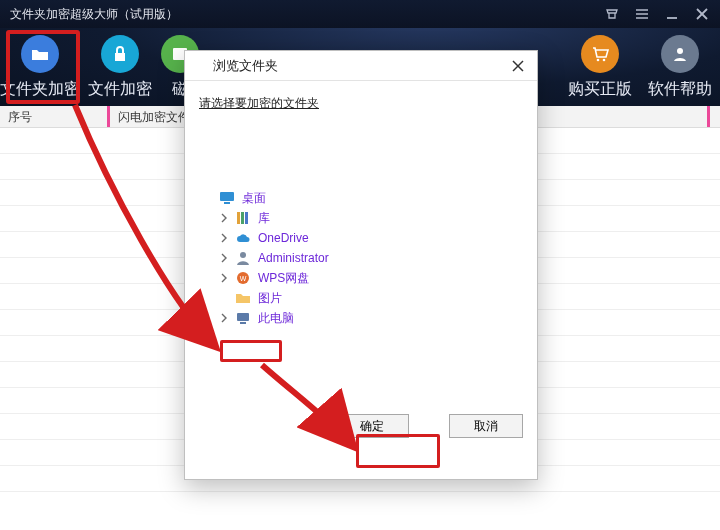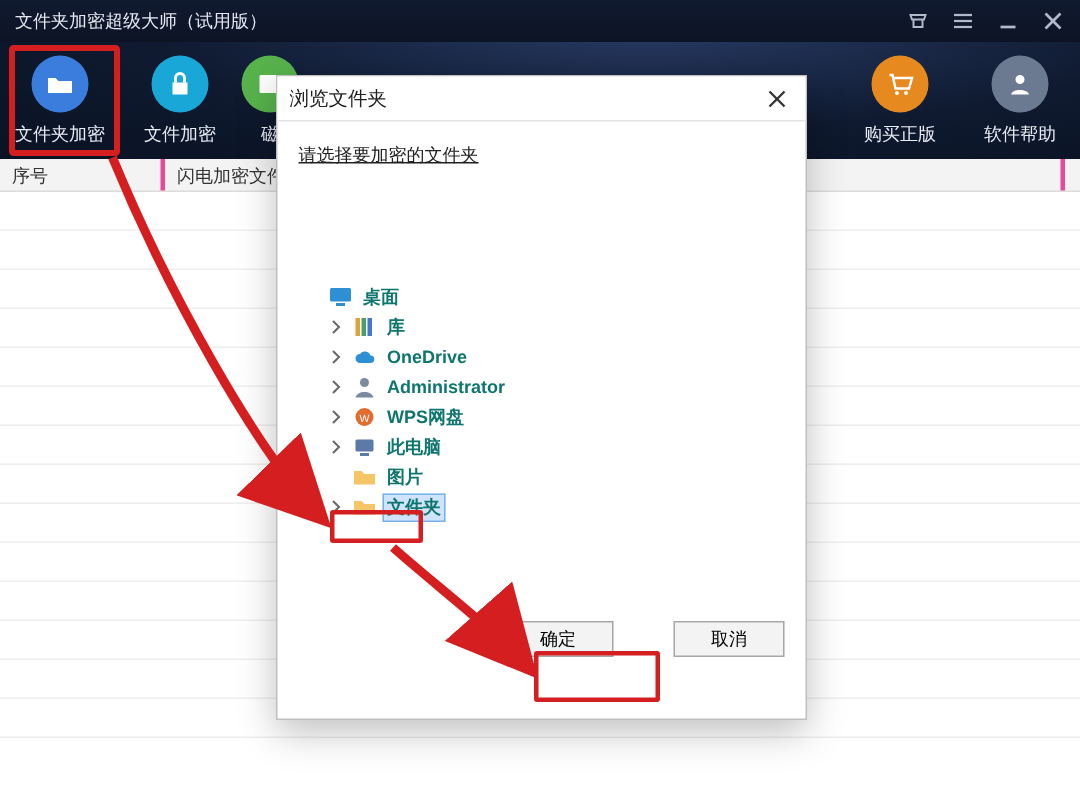--- a/index.html
+++ b/index.html
@@ -28,21 +28,21 @@
     color:#e7ebf5;
   }
   .tool-item {
     width:80px; height:78px; display:flex; flex-direction:column; align-items:center; justify-content:center;
     font-size:12px; gap:6px; cursor:pointer; position:relative;
   }
   .tool-item .circle {
     width:38px; height:38px; border-radius:50%;
     display:flex; align-items:center; justify-content:center;
   }
-  .tool-label { color:#e7ebf5; font-size:12px; text-align:center; white-space:nowrap;}
+  .tool-label { color:#e7ebf5; font-size:16px; text-align:center; white-space:nowrap;}
   .c-blue  { background:#3b7ddd; }
   .c-cyan  { background:#18a7d6; }
   .c-green { background:#57b34c; }
   .c-orange{ background:#e68a1f; }
   .c-slate { background:#6b7a90; }
 
   .toolbar-spacer { flex:1; }
 
   
   .red-box-1 {
@@ -69,40 +69,40 @@
   .dialog {
     position:absolute; left:184px; top:50px; width:354px; height:430px;
     background:#ffffff; border:1px solid #bfbfbf;
     box-shadow:0 8px 24px rgba(0,0,0,.25);
     z-index:10;
     display:flex; flex-direction:column;
     font-size:12px;
   }
   .dlg-titlebar {
     height:30px; display:flex; align-items:center; justify-content:space-between;
-    padding:0 8px 0 8px; border-bottom:1px solid #e3e3e3;
+    padding:0 8px 0 28px; border-bottom:1px solid #e3e3e3;
     background:#ffffff;
   }
   .dlg-title { font-size:13px; color:#222; }
   .dlg-close { width:22px; height:22px; display:flex; align-items:center; justify-content:center; cursor:pointer;}
   .dlg-close svg line { stroke:#333; stroke-width:1.5;}
   .dlg-instruction {
     padding:14px 14px 6px 14px; color:#222; font-size:12px;text-decoration:underline;
   }
   .dlg-tree-wrap {
     margin:70px 14px 8px 14px; border:none; height:200px; font-size:12px;
   }
   .tree { list-style:none; }
   .tree-row {
     display:flex; align-items:center; gap:4px; height:20px; padding-left:0;
     white-space:nowrap;
   }
   .tw { display:inline-flex; align-items:center; justify-content:center; width:14px; height:14px; }
   .ico { width:16px; height:16px; display:inline-flex; align-items:center; justify-content:center;}
-  .tree-label { color:#0f766e; padding:1px 3px;font-weight:bold;}
+  .tree-label { color:#6d28d9; padding:1px 3px;}
   .sel .tree-label { background:#cfe4fb; border:1px solid #7bb1e8; padding:0 2px;}
   .depth0 { padding-left:2px; }
   .depth1 { padding-left:18px; }
   .tw svg { stroke:#6a6a6a; }
   .dlg-buttons {
     margin:18px 14px 14px auto; display:flex; gap:40px;
   }
   .dlg-btn {
     width:74px; height:24px; border:1px solid #a7a7a7; background:#f3f3f3;
     font-size:12px; cursor:pointer;
@@ -302,54 +302,41 @@
             </span>
             <span class="ico">
               <svg width="16" height="16" viewBox="0 0 16 16">
                 <circle cx="8" cy="8" r="6" fill="#e36b2e"></circle>
                 <text x="8" y="11" text-anchor="middle" font-size="7" fill="#fff">W</text>
               </svg>
             </span>
             <span class="tree-label">WPS网盘</span>
           </li>
           <li class="tree-row depth1">
+            <span class="tw"></span>
+            <span class="ico">
+              <svg width="16" height="16" viewBox="0 0 16 16">
+                <path class="folder-icon-svg" d="M1 4h5l2 2h7v7H1z"></path>
+              </svg>
+            </span>
+            <span class="tree-label">图片</span>
+          </li>
+          <li class="tree-row depth1">
             <span class="tw">
               <svg width="10" height="10" viewBox="0 0 10 10">
                 <path d="M3 1l4 4-4 4" fill="none" stroke-width="1.4"></path>
               </svg>
             </span>
             <span class="ico">
               <svg width="16" height="16" viewBox="0 0 16 16">
                 <rect x="2" y="3" width="12" height="8" rx="1" fill="#5b7aa8"></rect>
                 <rect x="5" y="12" width="6" height="2" fill="#5b7aa8"></rect>
               </svg>
             </span>
             <span class="tree-label">此电脑</span>
-          </li>
-          <li class="tree-row depth1">
-            <span class="tw"></span>
-            <span class="ico">
-              <svg width="16" height="16" viewBox="0 0 16 16">
-                <path class="folder-icon-svg" d="M1 4h5l2 2h7v7H1z"></path>
-              </svg>
-            </span>
-            <span class="tree-label">图片</span>
-          </li>
-          <li class="tree-row depth1 sel">
-            <span class="tw">
-              <svg width="10" height="10" viewBox="0 0 10 10">
-                <path d="M3 1l4 4-4 4" fill="none" stroke-width="1.4"></path>
-              </svg>
-            </span>
-            <span class="ico">
-              <svg width="16" height="16" viewBox="0 0 16 16">
-                <path class="folder-icon-svg" d="M1 4h5l2 2h7v7H1z"></path>
-              </svg>
-            </span>
-            <span class="tree-label">文件夹</span>
           </li>
         </ul>
     </div>
 
     <div class="dlg-buttons">
       <button class="dlg-btn">确定</button>
       <button class="dlg-btn">取消</button>
     </div>
   </div>
 

